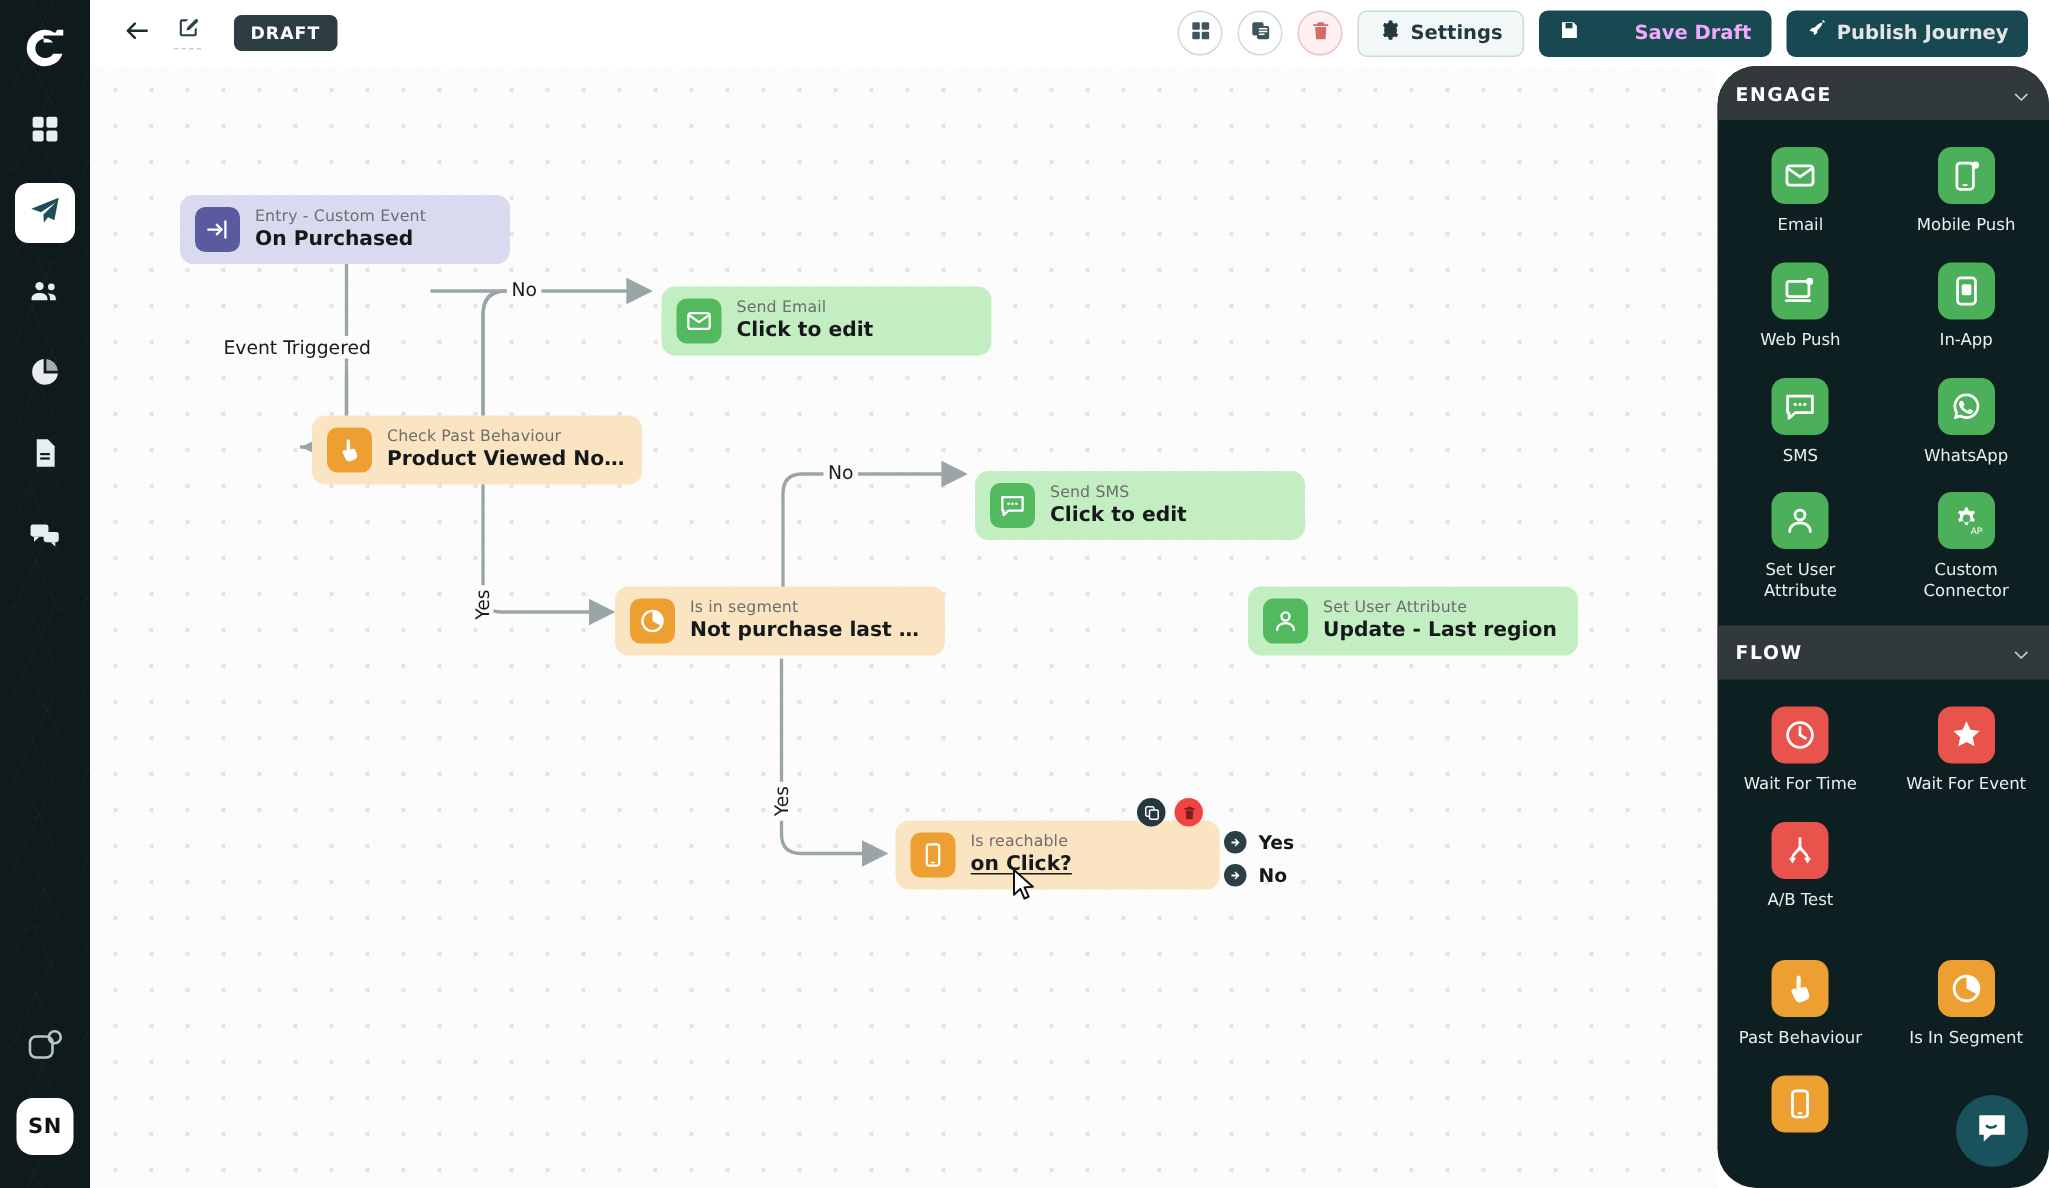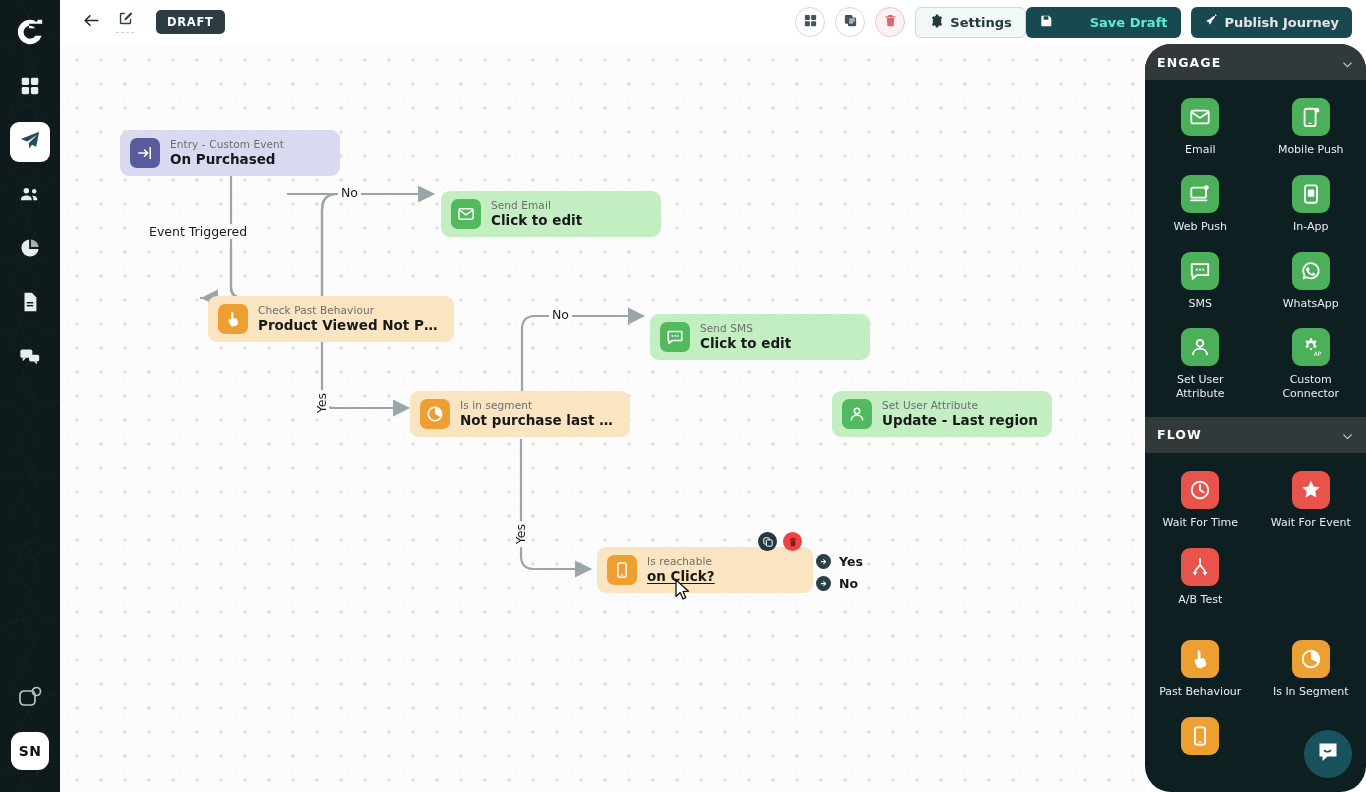--- a/index.html
+++ b/index.html
@@ -72,23 +72,23 @@
     margin-right: 10px; cursor:pointer;
   }
   .icon-btn svg { width: 15px; height: 15px; fill: #3f555c; }
   .icon-btn.danger { border-color: #f0c3c3; background:#fdf1f1; }
   .icon-btn.danger svg { fill: #d66b6b; }
   .btn {
     height: 31px; border-radius: 6px; display:flex; align-items:center; gap:7px;
     padding: 0 13px; font-size: 13px; cursor: pointer; white-space: nowrap;
   }
   .btn svg { width: 14px; height: 14px; }
-  #settings-btn { background:#f2f7f8; border:1px solid #ccd9dd; color:#25383e; font-weight:600; }
+  #settings-btn { background:#f2f7f8; border:1px solid #ccd9dd; color:#25383e; font-weight:600; margin-right:10px; }
   #settings-btn svg { fill:#25383e; }
-  #save-draft-btn { background:#184850; color:#5eead4; font-weight:600; margin-right:10px;gap:37px; }
+  #save-draft-btn { background:#184850; color:#f0abfc; font-weight:600; margin-right:10px;gap:37px; }
   #save-draft-btn svg { fill:#fff; }
   #publish-btn { background:#184850; color:#e5e5e5; font-weight:600; }
   #publish-btn svg { fill:#fff; }
 
   
   #canvas {
     position: absolute; left: 60px; top: 44px; width: 1085px; height: 748px;
     background-color: #fcfcfc;
     background-image:
       repeating-linear-gradient(135deg, rgba(0,0,0,.012) 0 1px, transparent 1px 7px),
@@ -377,21 +377,21 @@
             <rect x="2.5" y="5" width="19" height="14" rx="2.2" fill="none" stroke="#fff" stroke-width="2"></rect>
             <path d="M3.5 7l8.5 6 8.5-6" fill="none" stroke="#fff" stroke-width="2"></path>
           </svg>
       </div>
       <div class="ntext">
         <div class="nsub">Send Email</div>
         <div class="ntitle">Click to edit</div>
       </div>
     </div>
 
-    <div class="node orange" style="left:148px; top:233px; width:246px;margin-top:19px;">
+    <div class="node orange" style="left:148px; top:233px; width:220px;">
       <div class="nicon">
         <svg viewBox="0 0 24 24">
             <path d="M10.5 2.5a2 2 0 0 1 2 2v7.2l1.6-.6a2.6 2.6 0 0 1 3.3 1.6l1.3 3.6c.5 1.5-.2 3.2-1.7 3.9l-3.4 1.5a4 4 0 0 1-5-1.6L6.2 15a2 2 0 0 1 .8-2.8c.8-.4 1.7-.2 2.2.5l.3.4V4.5a2 2 0 0 1 1-2z"></path>
           </svg>
       </div>
       <div class="ntext">
         <div class="nsub">Check Past Behaviour</div>
         <div class="ntitle">Product Viewed Not Purcha...</div>
       </div>
     </div>

